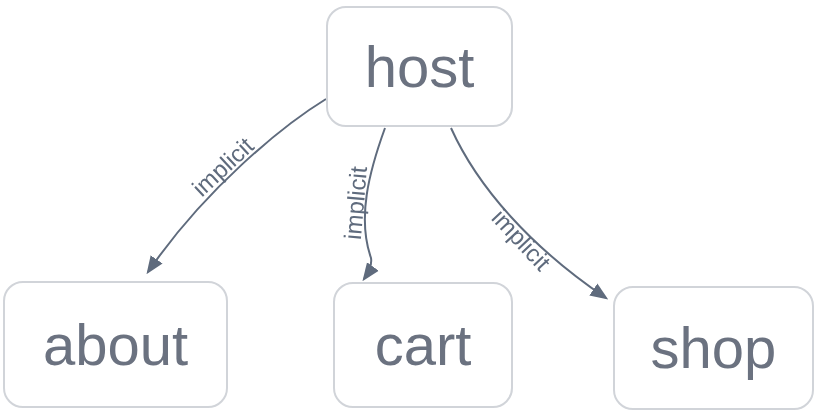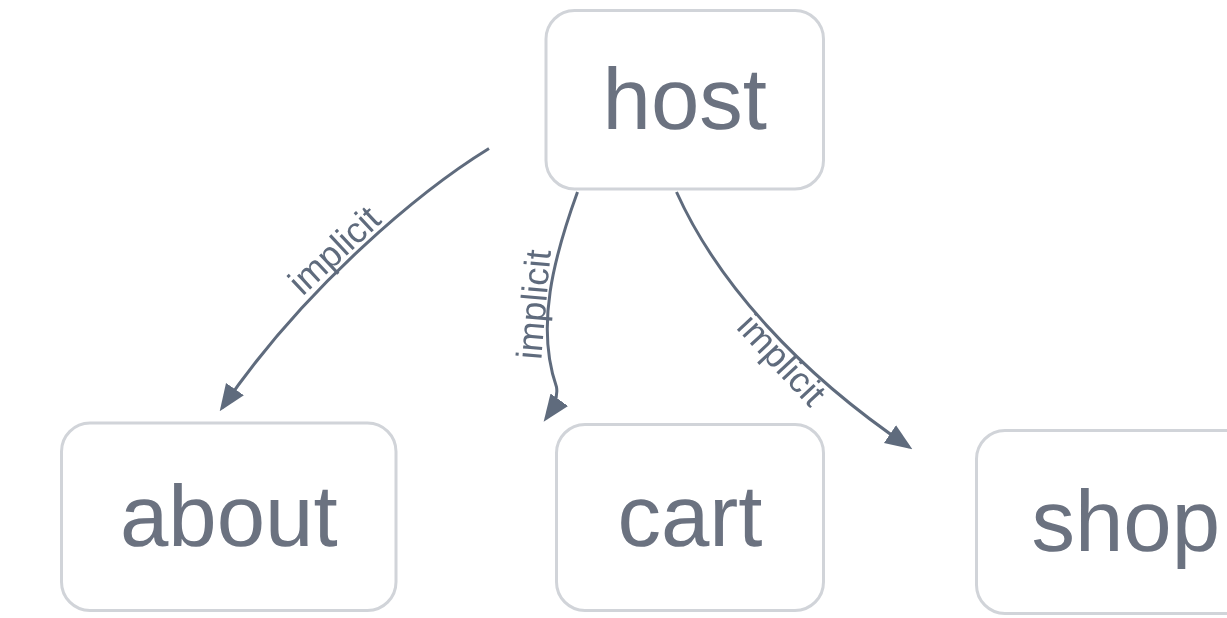--- a/index.html
+++ b/index.html
@@ -36,21 +36,20 @@
   .node {
     position: absolute;
     box-sizing: border-box;
     background: #ffffff;
     border: 2px solid #d1d4d9;
     border-radius: 20px;
     display: flex;
     align-items: center;
     justify-content: center;
     cursor: pointer;
-    margin-left: 37px;
   }
   .node span {
     color: #6b7280;
     font-size: 58px;
     line-height: 1;
     white-space: nowrap;
   }
 </style>
 </head>
 <body>

